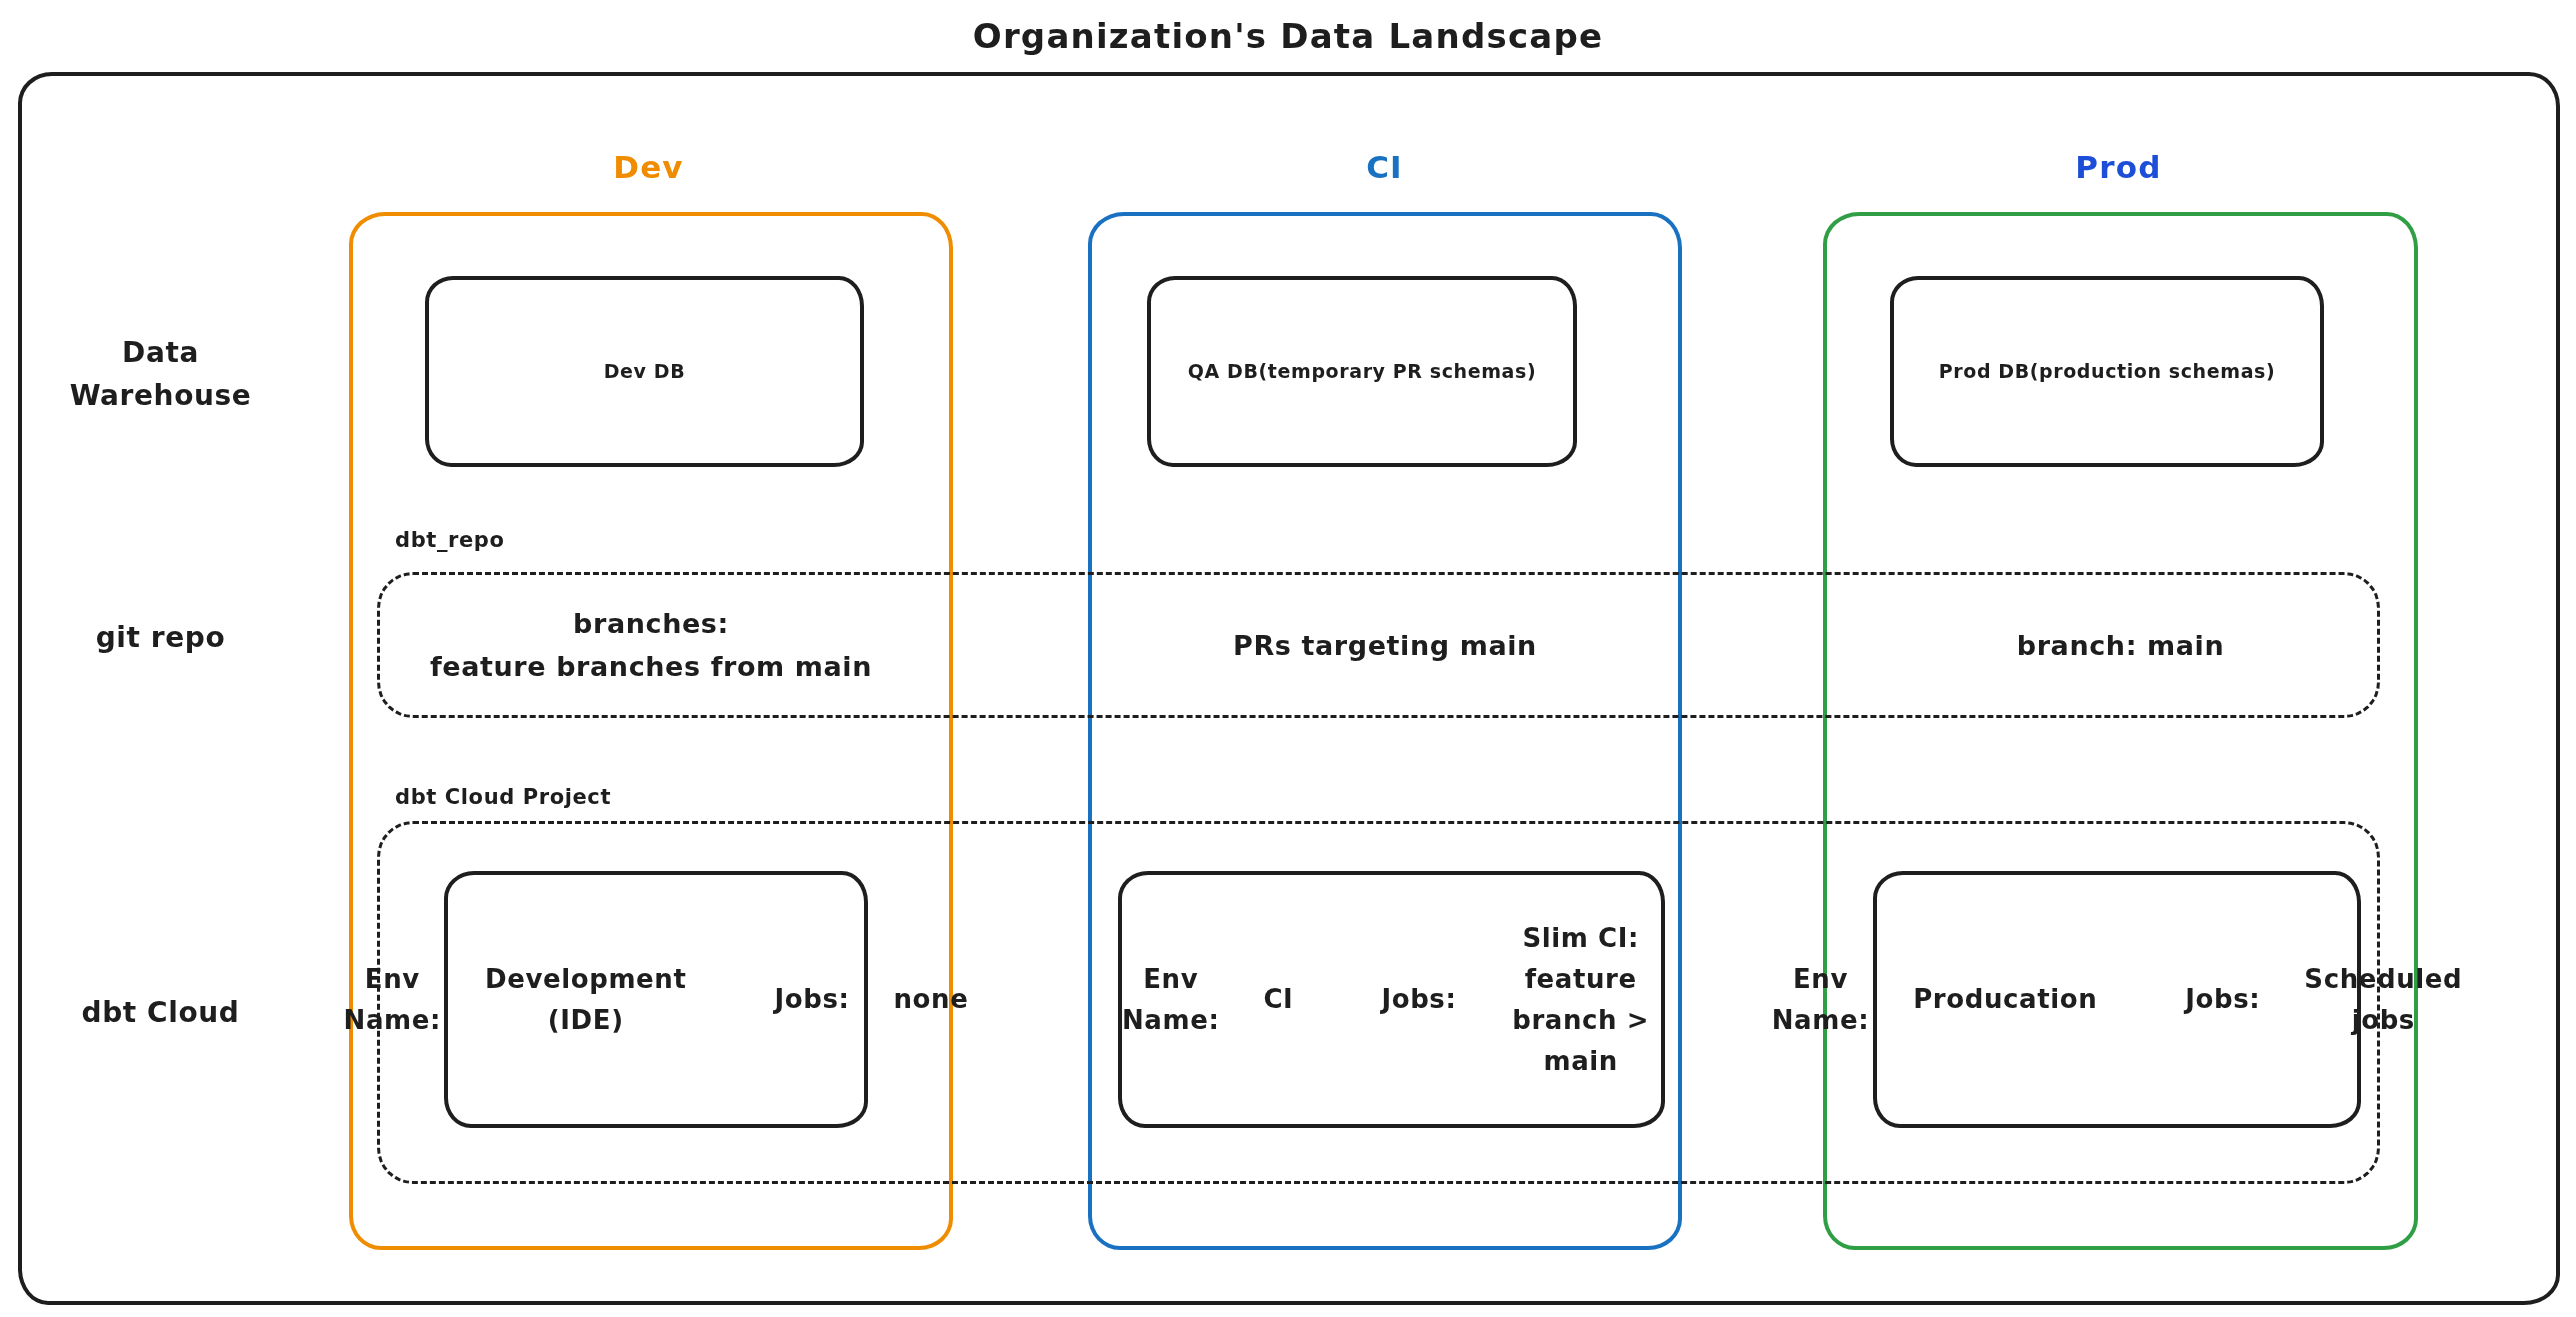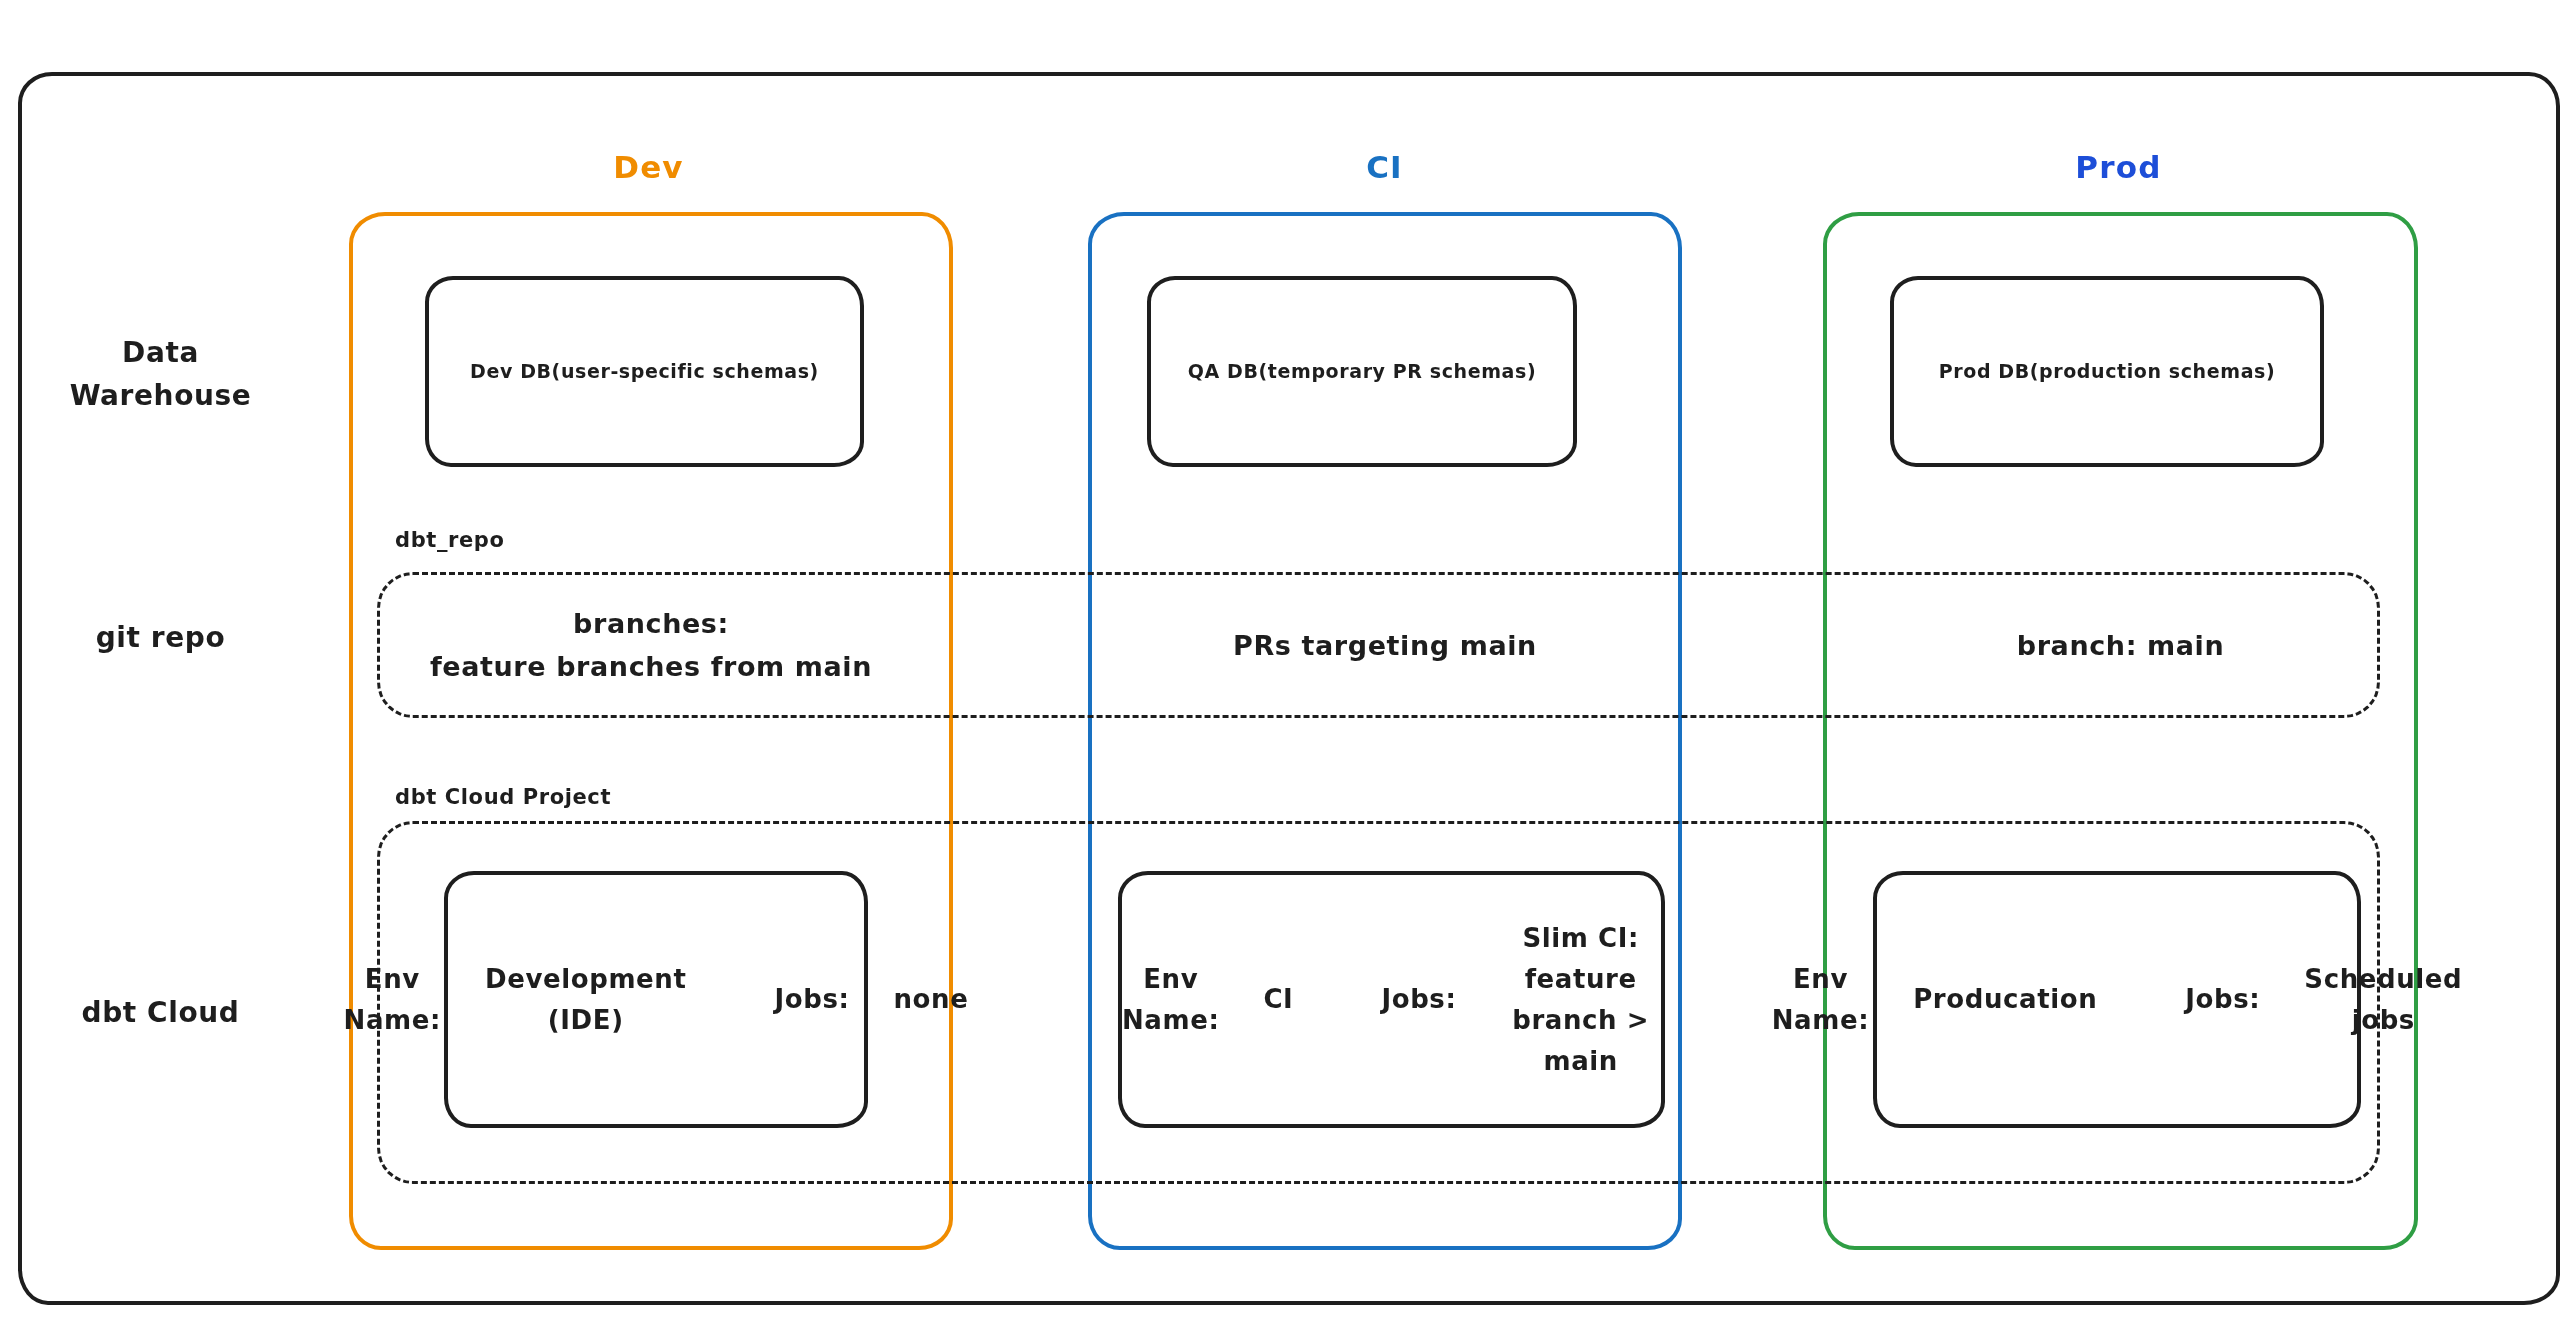--- a/index.html
+++ b/index.html
@@ -100,41 +100,41 @@
     flex-direction: row;
     gap: 44px;
   }
   .spacer-line { height: 41px; }
 </style>
 </head>
 <body>
 
 <div class="canvas">
 
+  <div class="abs center-text title">Organization's Data Landscape</div>
 
   <div class="abs outer-box"></div>
 
   <div class="abs center-text col-header" style="left:530px; color:#f08c00;">Dev</div>
   <div class="abs center-text col-header" style="left:1266px; color:#1971c2;">CI</div>
   <div class="abs center-text col-header" style="left:2000px; color:#1d4ed8;">Prod</div>
 
   <div class="abs env-container" style="left:349px; width:604px; border-color:#f08c00;"></div>
   <div class="abs env-container" style="left:1088px; width:594px; border-color:#1971c2;"></div>
   <div class="abs env-container" style="left:1823px; width:595px; border-color:#2f9e44;"></div>
 
   <div class="abs center-text row-label" style="top:329px; height:89px; flex-direction:column;">
     <div>Data</div>
     <div>Warehouse</div>
   </div>
   <div class="abs center-text row-label" style="top:615px; height:45px;">git repo</div>
   <div class="abs center-text row-label" style="top:990px; height:45px;">dbt Cloud</div>
 
   <div class="abs center-text db-box" style="left:425px; width:439px;">
     <div>Dev DB</div>
-    <div>(user-specific schemas)</div>
   </div>
   <div class="abs center-text db-box" style="left:1147px; width:430px;">
     <div>QA DB</div>
     <div>(temporary PR schemas)</div>
   </div>
   <div class="abs center-text db-box" style="left:1890px; width:434px;">
     <div>Prod DB</div>
     <div>(production schemas)</div>
   </div>
 

